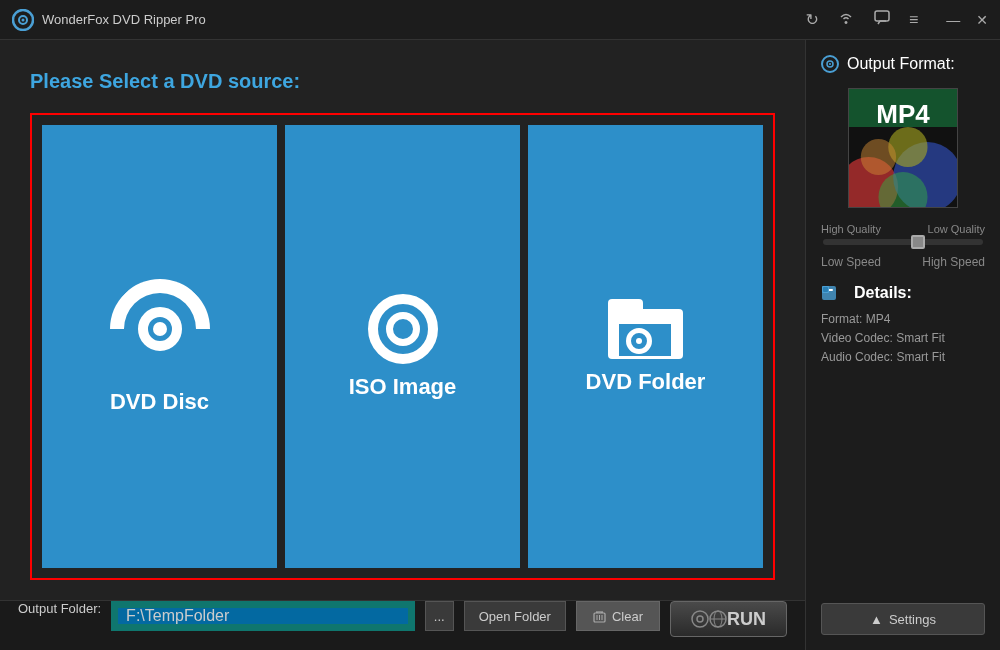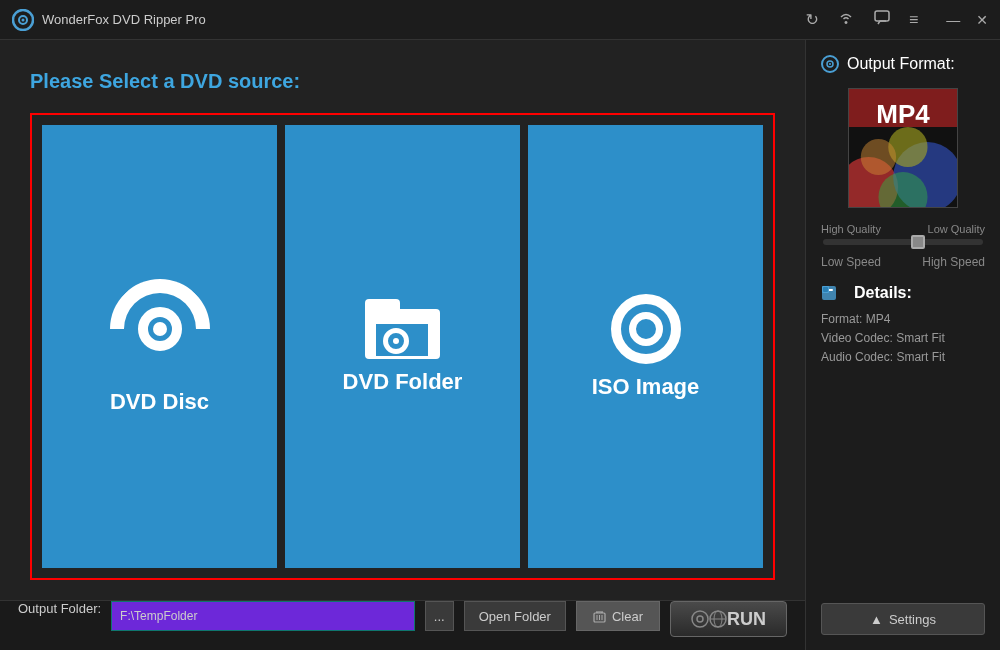--- a/index.html
+++ b/index.html
@@ -240,24 +240,24 @@
       gap: 10px;
       border-top: 1px solid #333;
     }
     #output-label {
       color: #ccc;
       font-size: 13px;
       white-space: nowrap;
     }
     #output-path {
       flex: 1;
-      background: #6d28d9;
-      border: 1px solid #0f766e;
-      color: #ccc;
-      font-size: 12px;
+      background: #0369a1;
+      border: 7px solid #0f766e;
+      color: #ccc;
+      font-size: 16px;
       padding: 4px 8px;
       height: 30px;
     }
     #path-dots-btn {
       background: #3a3a3a;
       border: 1px solid #555;
       color: #ccc;
       height: 30px;
       padding: 0 8px;
       cursor: pointer;
@@ -312,21 +312,21 @@
     #output-format-header {
       display: flex;
       align-items: center;
       gap: 8px;
       margin-bottom: 15px;
     }
 
     #mp4-thumbnail {
       width: 110px;
       height: 120px;
-      background: #7f1d1d;
+      background: #14532d;
       margin: 0 auto 15px auto;
       border: 1px solid #444;
       display: flex;
       align-items: center;
       justify-content: center;
       position: relative;
       overflow: hidden;
     }
     #mp4-label {
       position: absolute;
@@ -464,37 +464,37 @@
         <button class="source-btn">
           <div class="dvd-icon">
             <div class="dvd-outer-ring"></div>
             <div class="dvd-inner-circle"></div>
             <div class="dvd-center-dot"></div>
           </div>
           <span class="btn-label">DVD Disc</span>
         </button>
 
         <button class="source-btn">
+          <div class="iso-icon">
+            <div class="iso-disc-outer"></div>
+            <div class="iso-disc-inner"></div>
+            <div class="iso-disc-center"></div>
+          </div>
+          <span class="btn-label">ISO Image</span>
+        </button>
+
+        <button class="source-btn">
           <div class="folder-icon">
             <div class="folder-tab"></div>
             <div class="folder-back"></div>
             <div class="folder-front"></div>
             <div class="folder-disc"></div>
             <div class="folder-disc-center"></div>
           </div>
           <span class="btn-label">DVD Folder</span>
-        </button>
-
-        <button class="source-btn">
-          <div class="iso-icon">
-            <div class="iso-disc-outer"></div>
-            <div class="iso-disc-inner"></div>
-            <div class="iso-disc-center"></div>
-          </div>
-          <span class="btn-label">ISO Image</span>
         </button>
 
       </div>
     </div>
 
     <div id="bottom-bar">
       <span id="output-label">Output Folder:</span>
       <input id="output-path" type="text" value="F:\TempFolder" style="">
       <button id="path-dots-btn">...</button>
       <button id="open-folder-btn">Open Folder</button>

